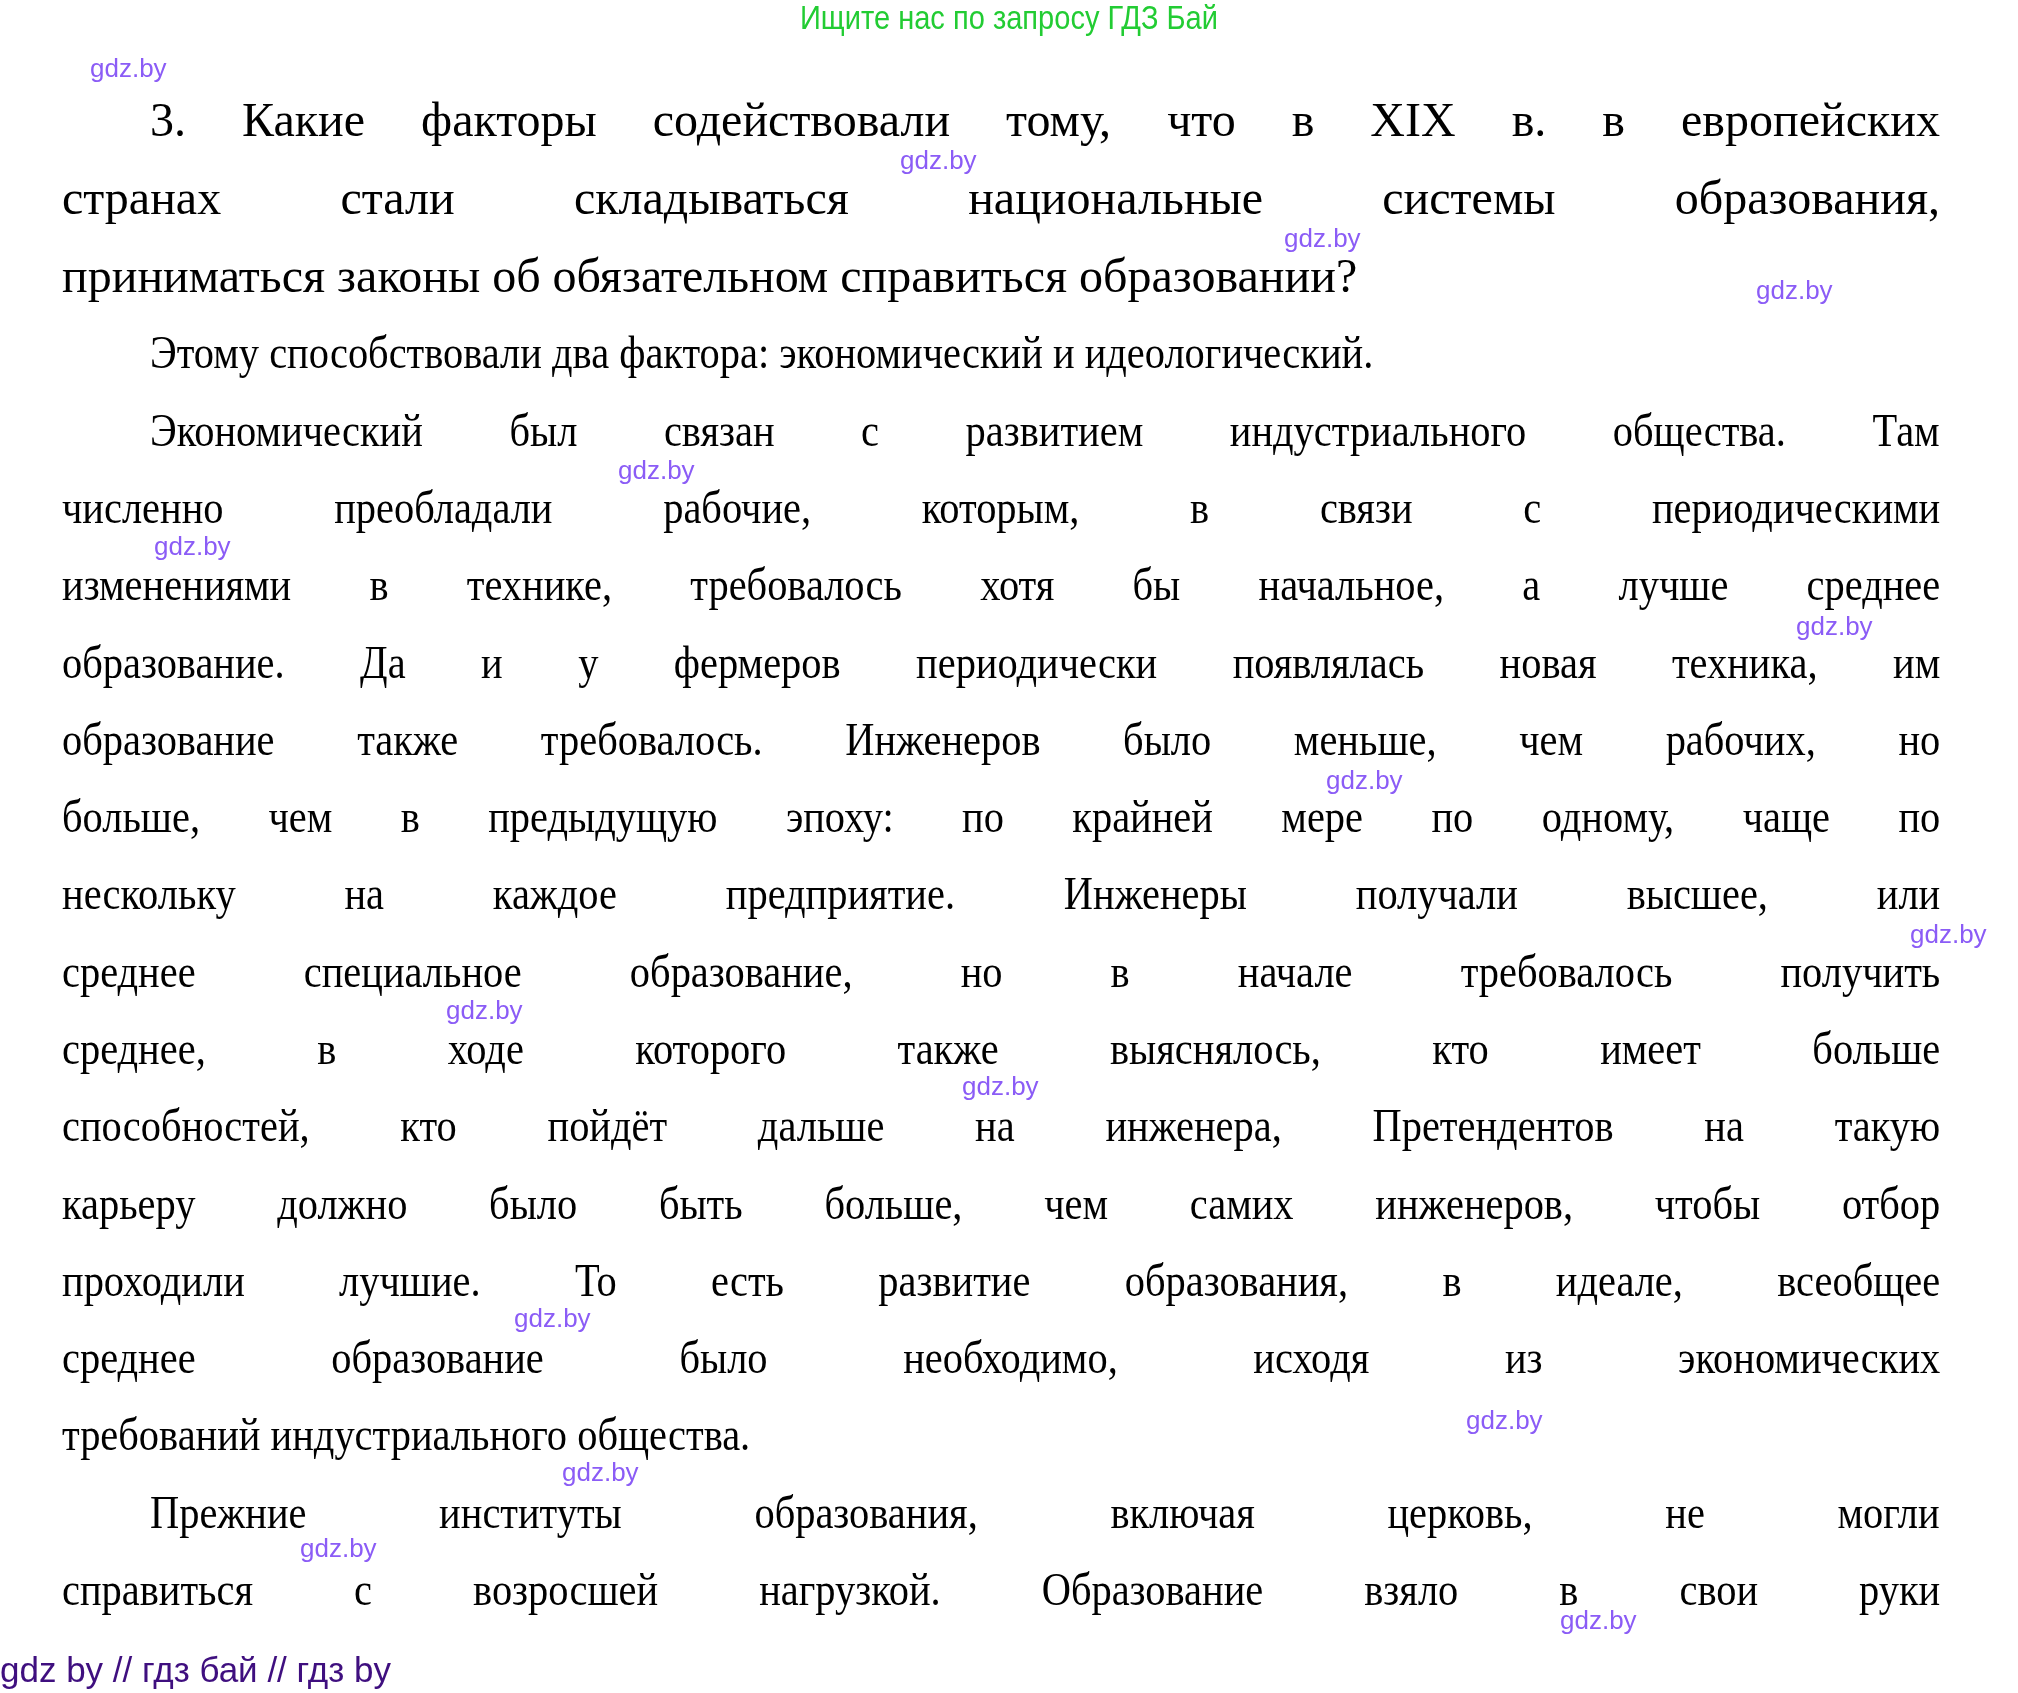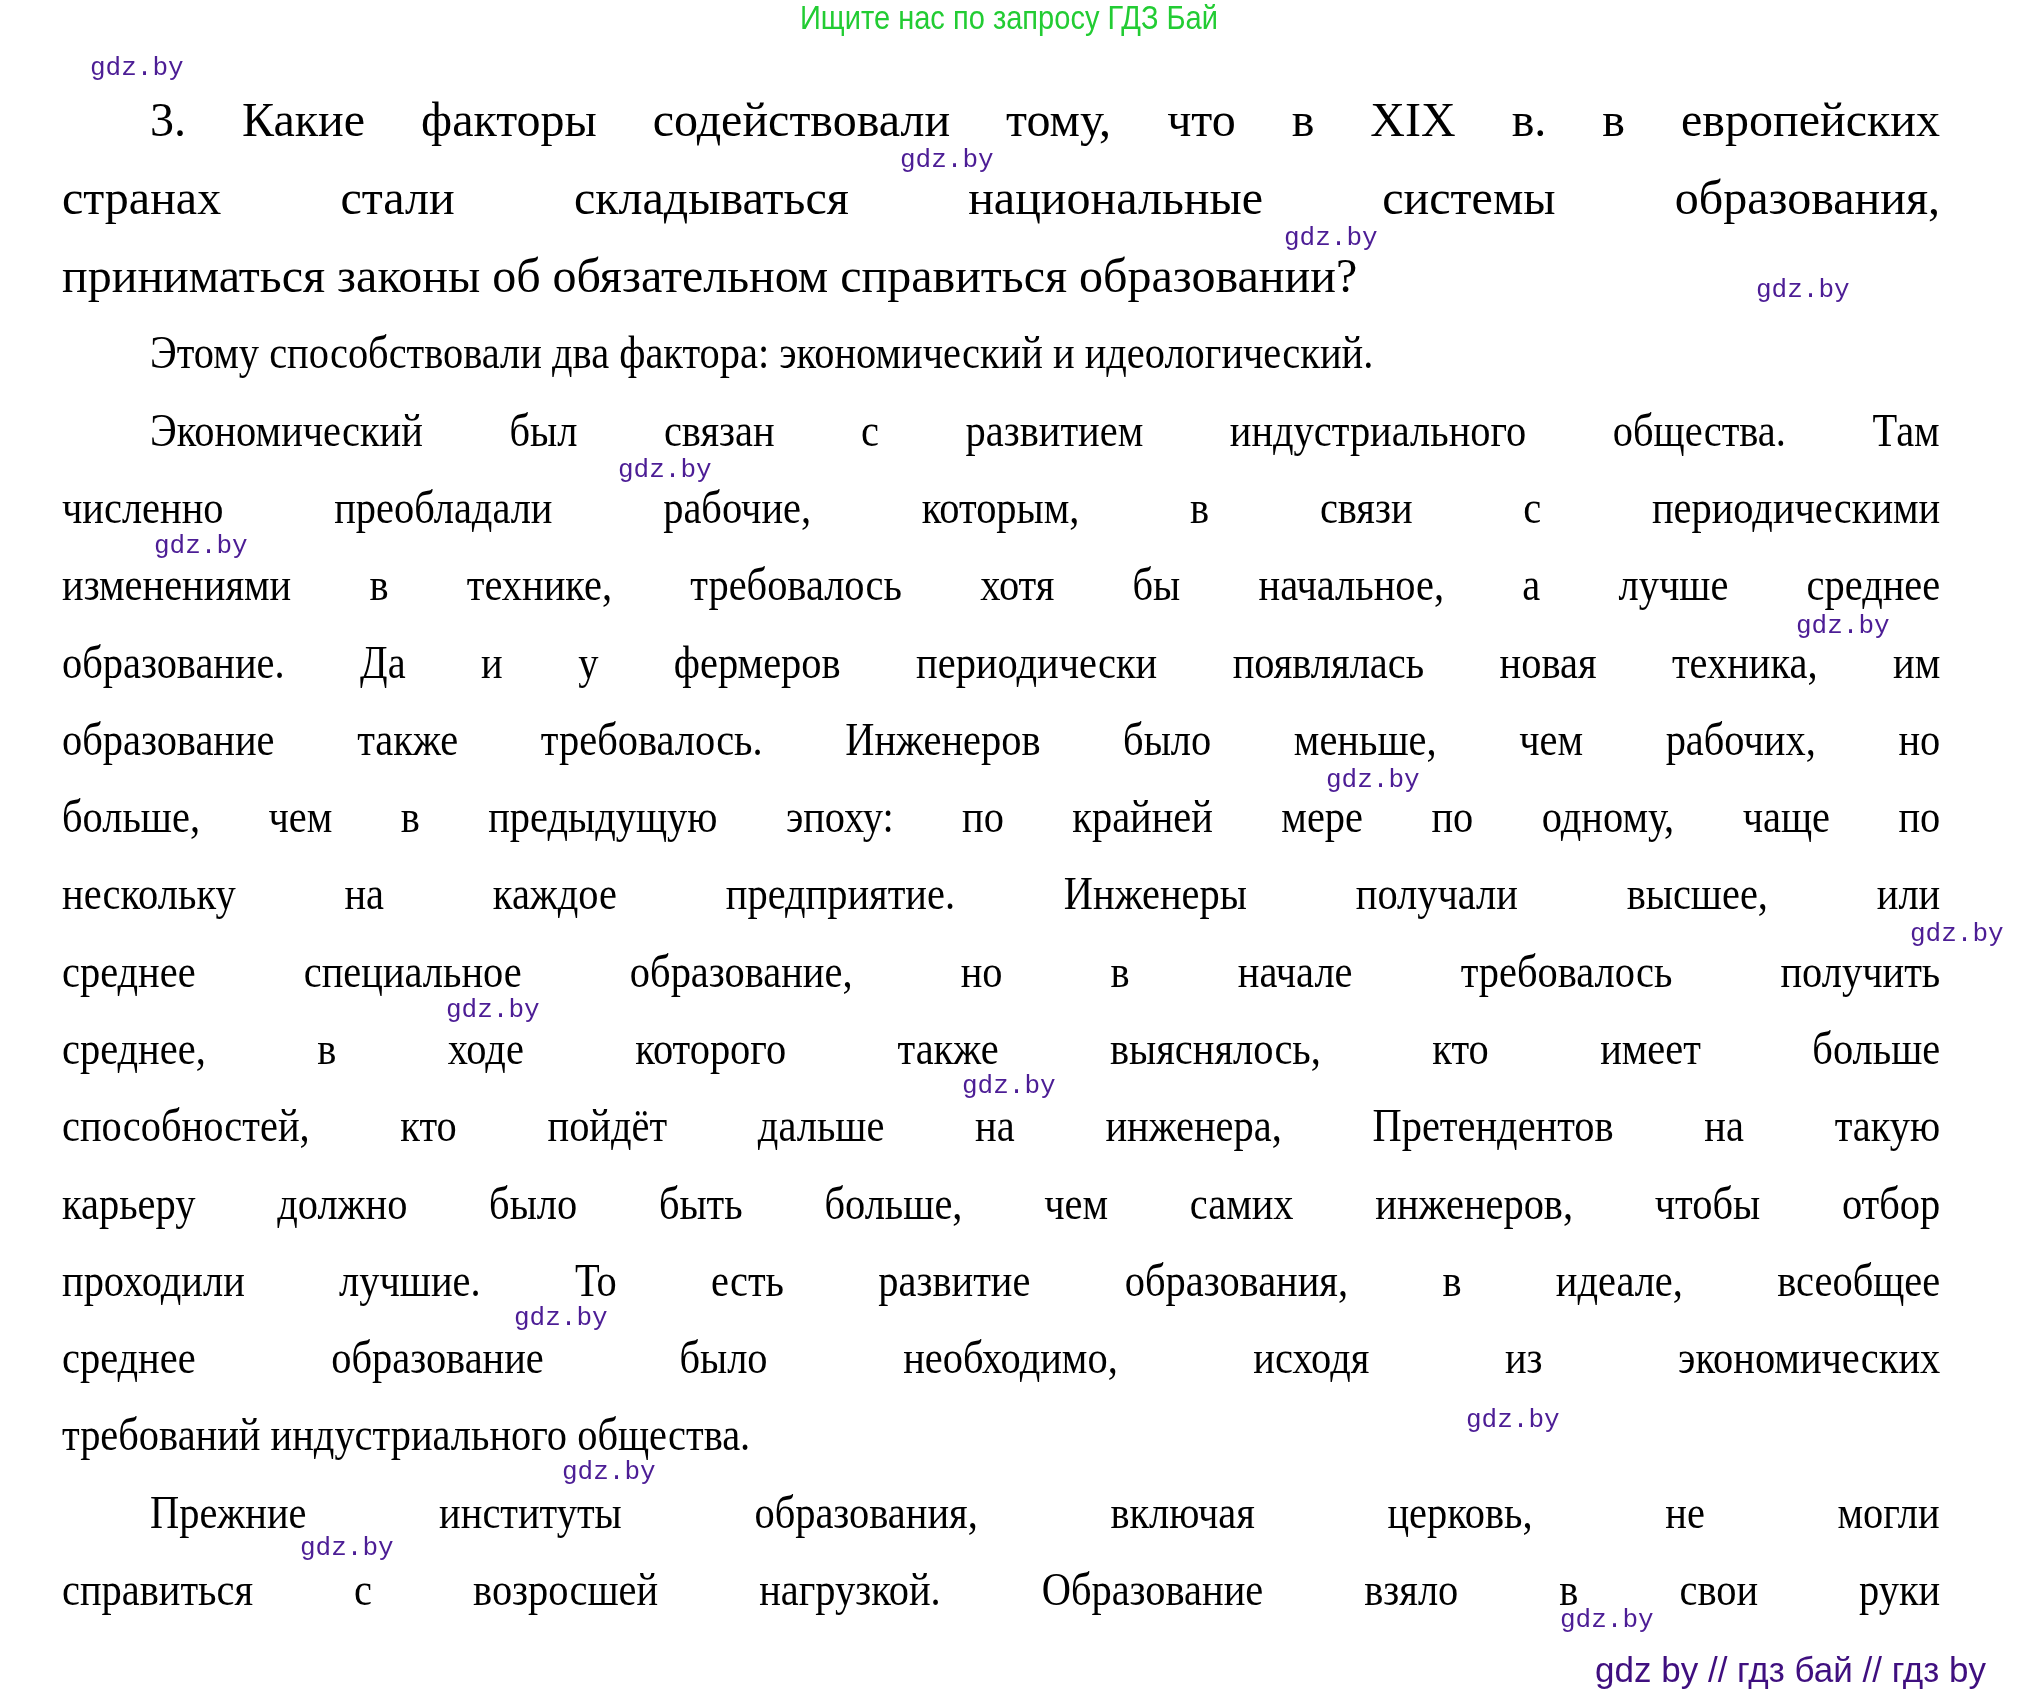--- a/index.html
+++ b/index.html
@@ -15,26 +15,26 @@
     font-family: "Liberation Serif", serif; color: #000;
     font-size: 47px; line-height: 56px; white-space: nowrap;
     text-align: justify; text-align-last: justify;
   }
   .line.last { text-align-last: left; }
   .line.indent { left: 150px; width: 1790px; }
   .q { font-weight: normal; font-size: 48px; }
   .body-line { transform: scaleX(0.86); transform-origin: left; width: 2184px; }
   .body-line.indent { width: 2081px; }
   .wm {
-    position: absolute; font-family: Liberation Mono, monospace;
-    font-size: 26px; color: #4c1d95; line-height: 28px;
+    position: absolute; font-family: Liberation Sans, sans-serif;
+    font-size: 26px; color: #8b5cf6; line-height: 28px;
   }
   .footer {
     position: absolute; left: 0; width: 1986px; top: 1650px; height: 40px;
-    text-align: right; color: #3f0f7f;
+    text-align: left; color: #3f0f7f;
     font-family: "Liberation Sans", sans-serif; font-size: 35px; line-height: 40px;
   }
 </style>
 </head>
 <body>
 
 <div class="top-banner">Ищите нас по запросу ГДЗ Бай</div>
 
 <div class="wm" style="left:90px; top:54px;">gdz.by</div>
 <div class="wm" style="left:900px; top:146px;">gdz.by</div>

